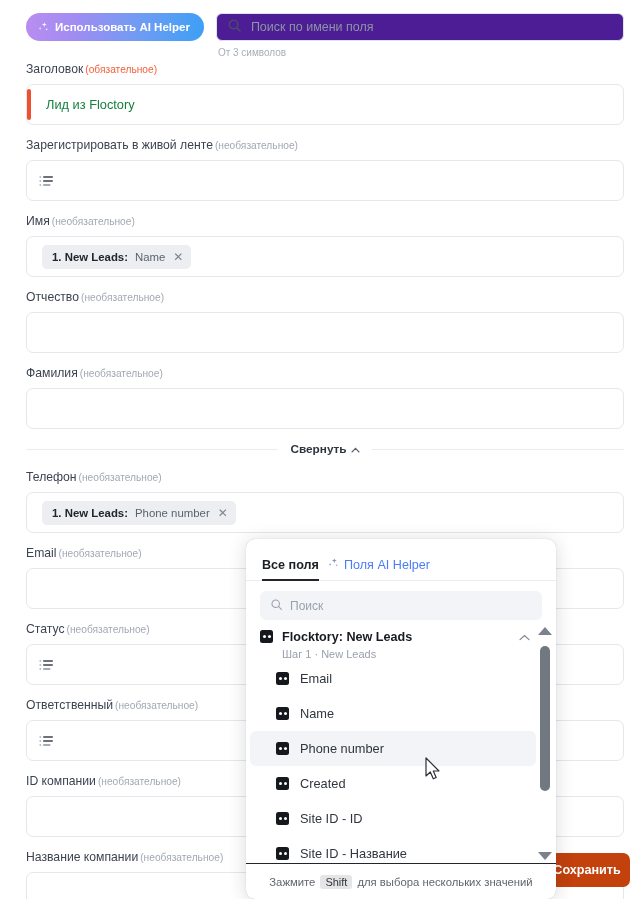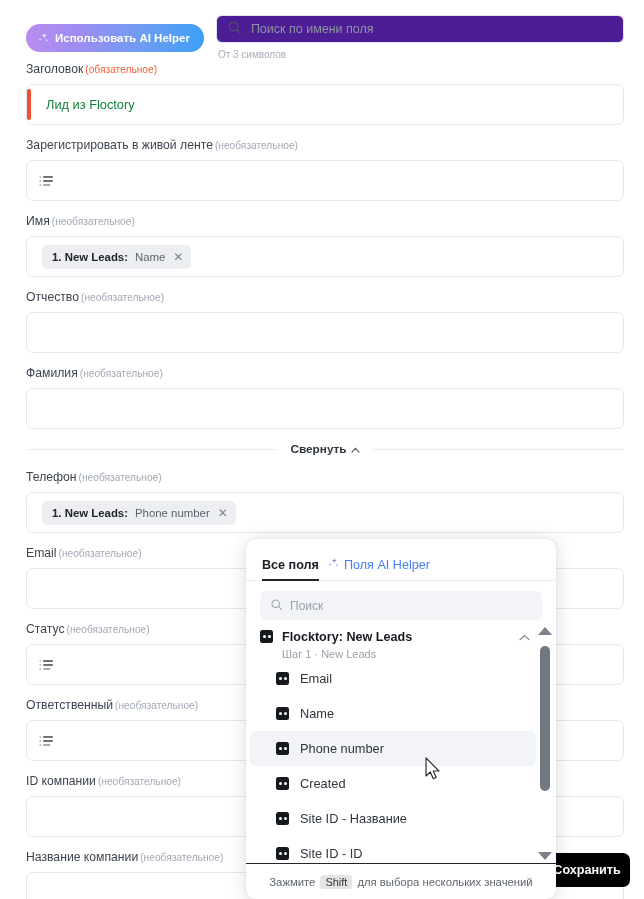--- a/index.html
+++ b/index.html
@@ -16,21 +16,21 @@
     background: #ffffff;
   }
 
   
   .topbar {
     position: absolute;
     left: 0; top: 0;
     width: 644px;
     height: 62px;
     display: flex;
-    align-items: center;
+    align-items: flex-start;
     padding: 13px 20px 0 26px;
   }
   .ai-helper-btn {
     height: 28px;
     border: none;
     border-radius: 14px;
     background: linear-gradient(95deg, #b98df0 0%, #a08cf2 28%, #6f9cf3 64%, #3d9ff6 100%);
     color: #ffffff;
     font-size: 11.5px;
     font-weight: bold;
@@ -171,21 +171,21 @@
 
   
   .save-btn {
     position: absolute;
     right: 14px;
     top: 853px;
     height: 34px;
     min-width: 86px;
     border: none;
     border-radius: 7px;
-    background: #000000;
+    background: #c2410c;
     color: #fff;
     font-size: 12.6px;
     font-weight: bold;
     font-family: "Liberation Sans", sans-serif;
     cursor: pointer;
     z-index: 4;
   }
 
   
   .dropdown {
@@ -607,25 +607,25 @@
         <div class="dd-item hover">
           <span class="sq-ico"></span>
           <span>Phone number</span>
         </div>
         <div class="dd-item">
           <span class="sq-ico"></span>
           <span>Created</span>
         </div>
         <div class="dd-item">
           <span class="sq-ico"></span>
-          <span>Site ID - Название</span>
+          <span>Site ID - ID</span>
         </div>
         <div class="dd-item">
           <span class="sq-ico"></span>
-          <span>Site ID - ID</span>
+          <span>Site ID - Название</span>
         </div>
 
       </div>
 
       <div class="dd-scrollbar">
         <span class="tri up"></span>
         <span class="track">
           <span class="thumb"></span>
         </span>
         <span class="tri down"></span>

